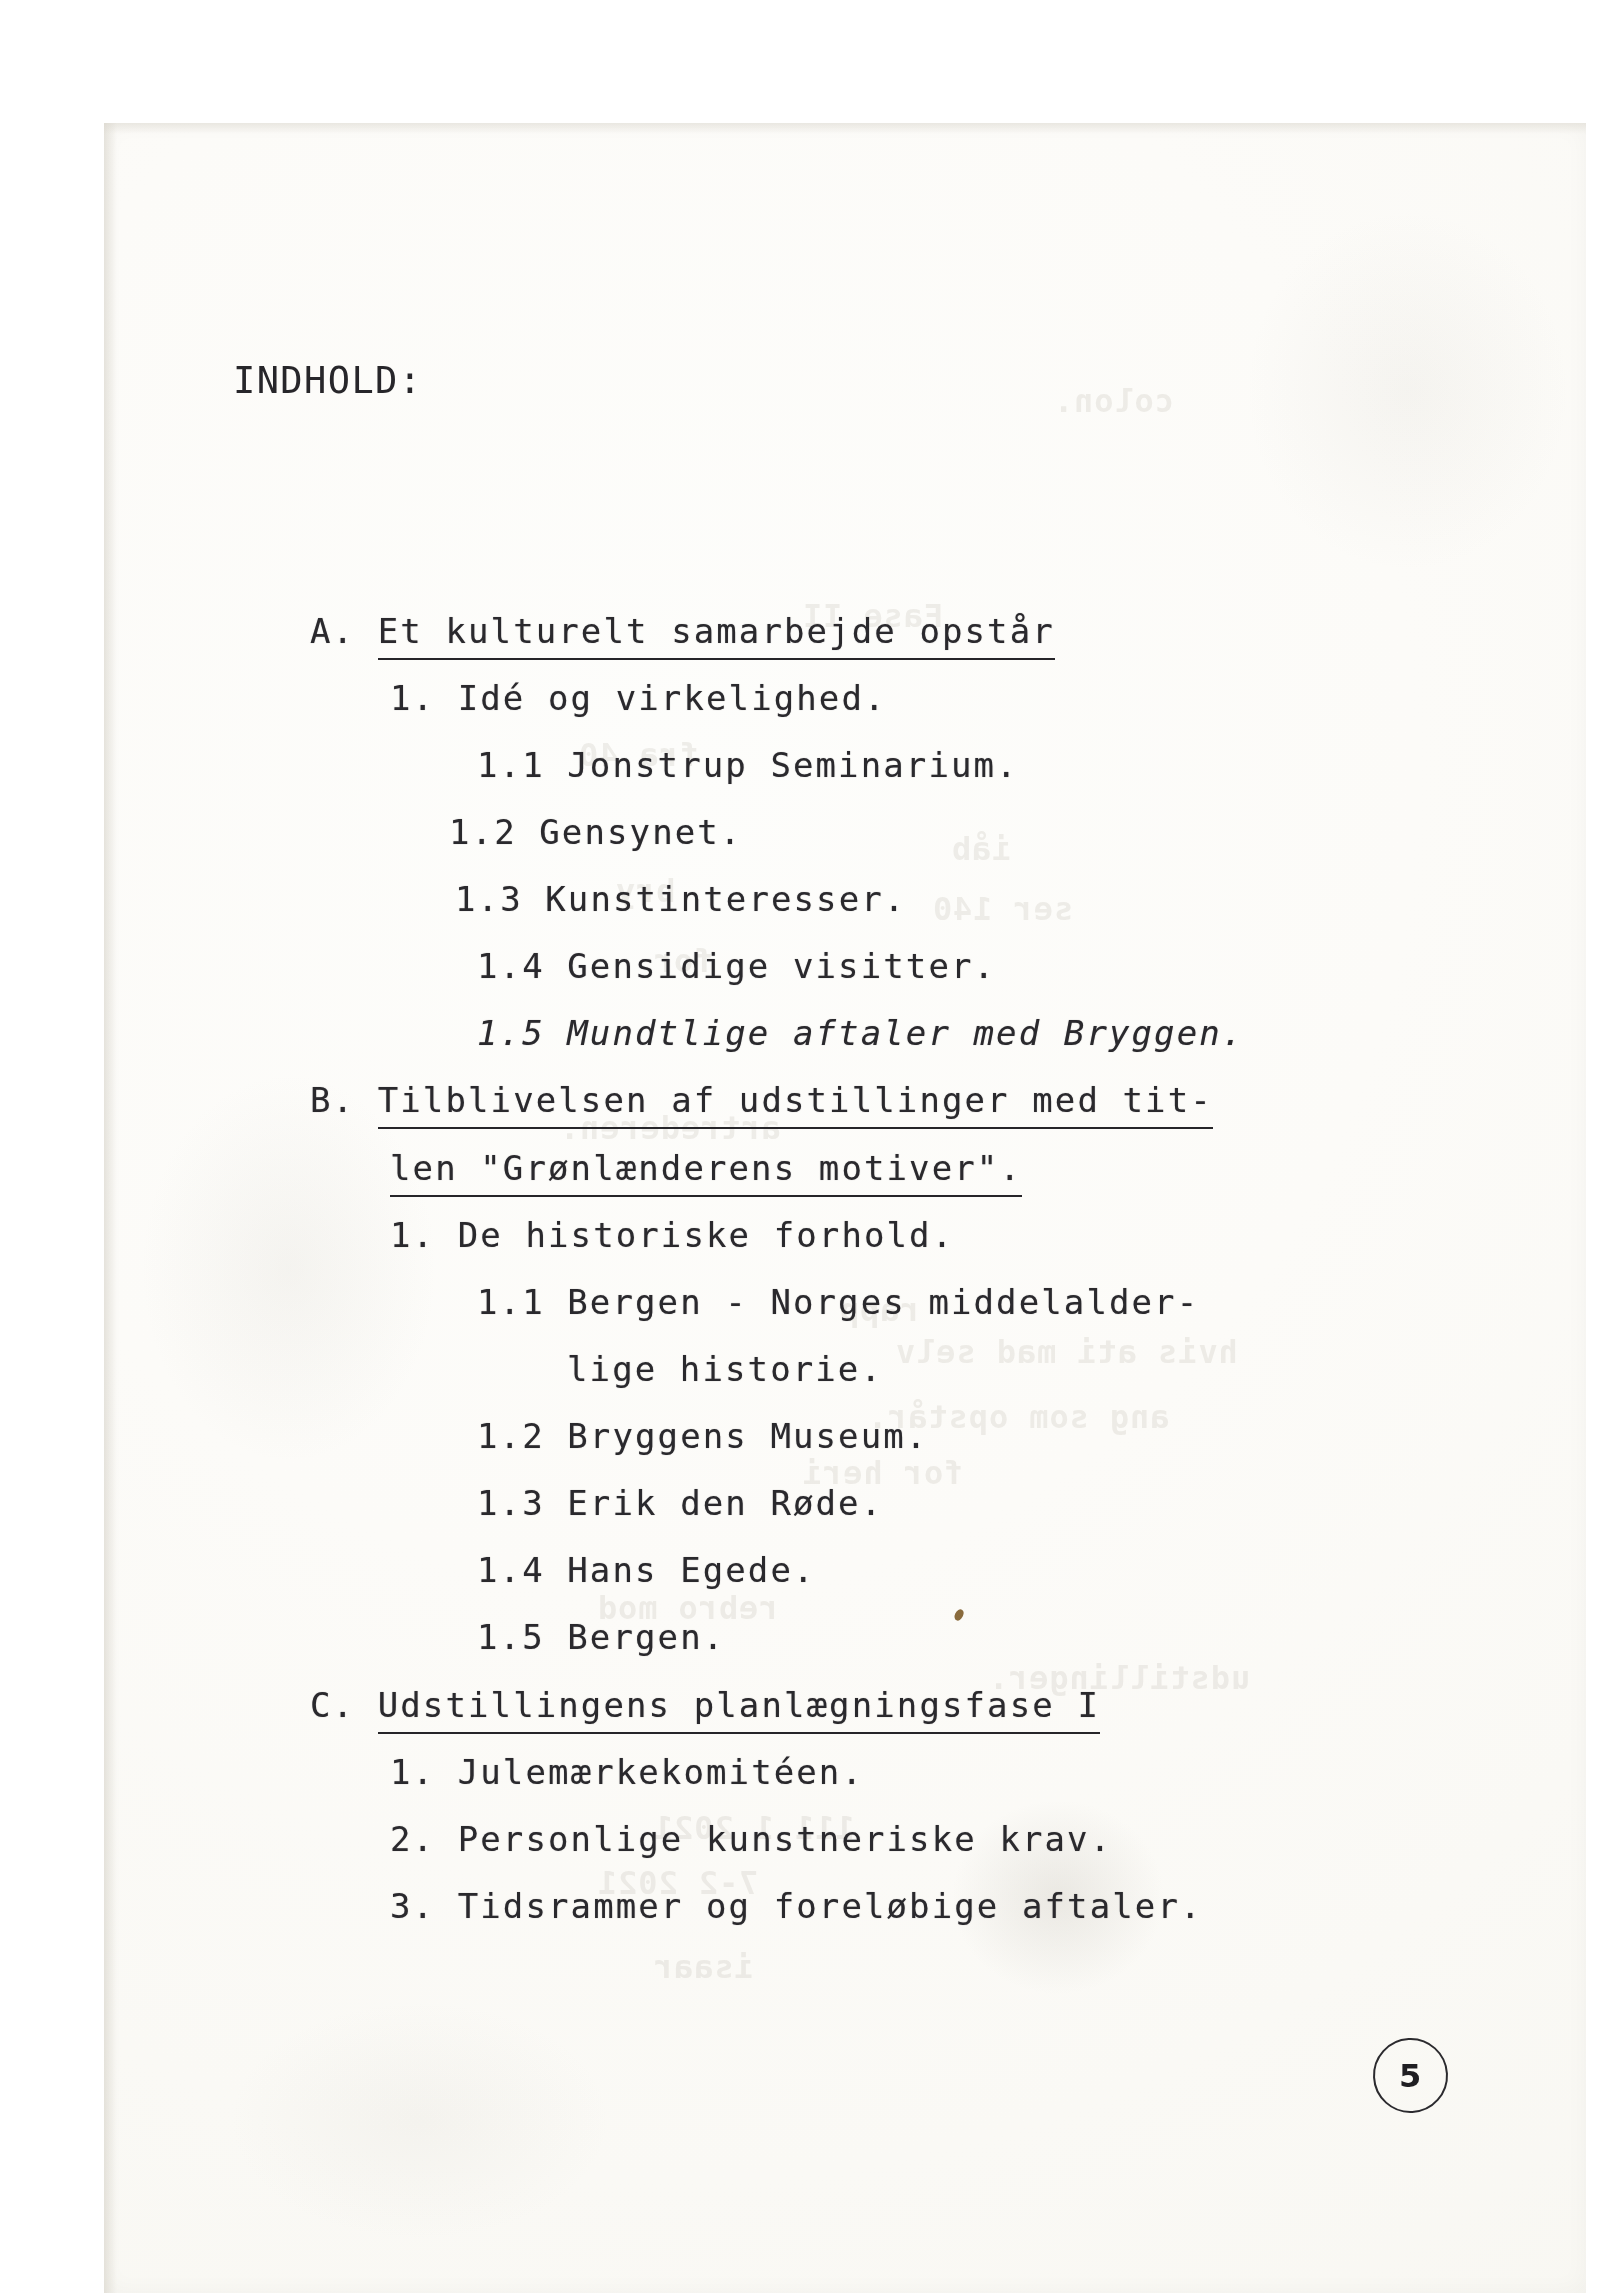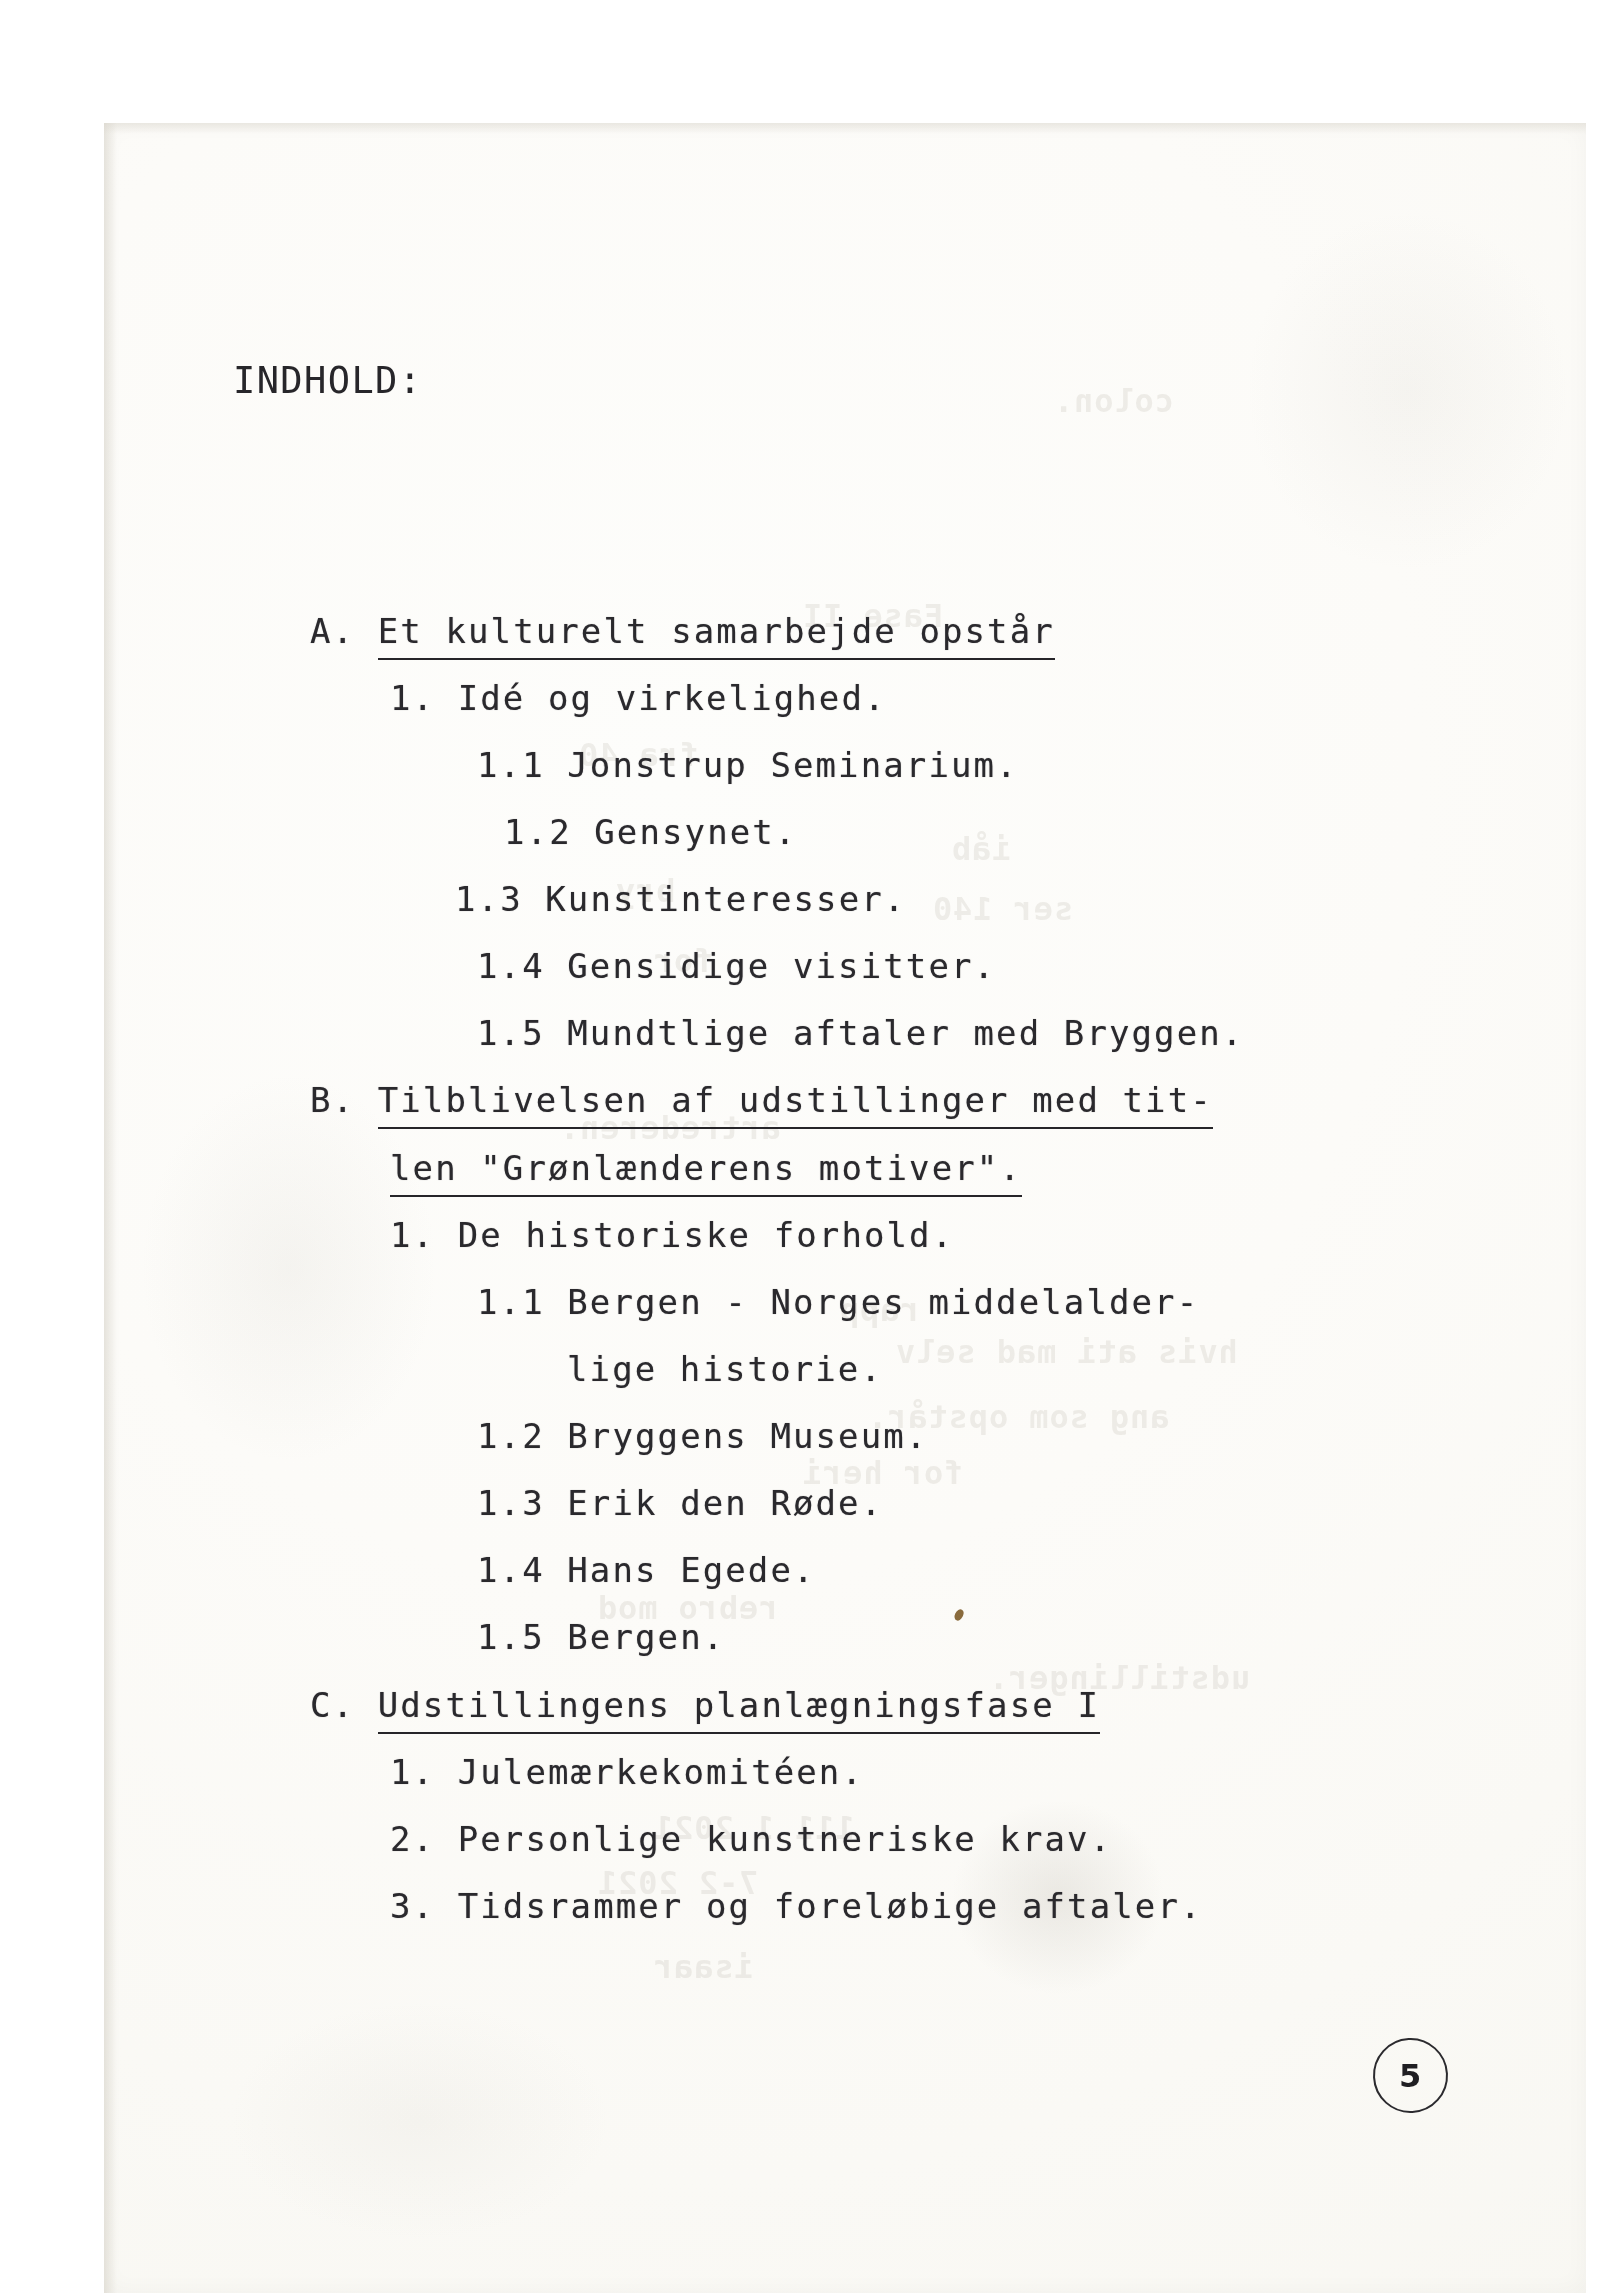--- a/index.html
+++ b/index.html
@@ -175,24 +175,24 @@
       <div class="bleed" style="left: 653px; top: 1948px;">isaar</div>
     </div>
 
   <div class="doc-title">INDHOLD:</div>
 
 
   <div class="toc" id="toc">
       <div class="line" style="left: 310px; top: 611px;"><span>A. </span><span class="u">Et kulturelt samarbejde opstår</span></div>
       <div class="line" style="left: 390px; top: 678px;"><span>1. </span><span>Idé og virkelighed.</span></div>
       <div class="line" style="left: 477px; top: 745px;"><span>1.1 </span><span>Jonstrup Seminarium.</span></div>
-      <div class="line" style="left: 504px; top: 812px; text-align: right;"><span>1.2 </span><span>Gensynet.</span></div>
+      <div class="line" style="left: 449px; top: 812px; text-align: right;"><span>1.2 </span><span>Gensynet.</span></div>
       <div class="line" style="left: 455px; top: 879px;"><span>1.3 </span><span>Kunstinteresser.</span></div>
       <div class="line" style="left: 477px; top: 946px;"><span>1.4 </span><span>Gensidige visitter.</span></div>
-      <div class="line" style="left: 477px; top: 1013px;"><span>1.5 </span><span>Mundtlige aftaler med Bryggen.</span></div>
+      <div class="line" style="left: 477px; top: 1013px; font-style: italic;"><span>1.5 </span><span>Mundtlige aftaler med Bryggen.</span></div>
       <div class="line" style="left: 310px; top: 1080px;"><span>B. </span><span class="u">Tilblivelsen af udstillinger med tit-</span></div>
       <div class="line" style="left: 390px; top: 1148px;"><span class="u">len "Grønlænderens motiver".</span></div>
       <div class="line" style="left: 390px; top: 1215px;"><span>1. </span><span>De historiske forhold.</span></div>
       <div class="line" style="left: 477px; top: 1282px;"><span>1.1 </span><span>Bergen - Norges middelalder-</span></div>
       <div class="line" style="left: 567px; top: 1349px;"><span>lige historie.</span></div>
       <div class="line" style="left: 477px; top: 1416px;"><span>1.2 </span><span>Bryggens Museum.</span></div>
       <div class="line" style="left: 477px; top: 1483px;"><span>1.3 </span><span>Erik den Røde.</span></div>
       <div class="line" style="left: 477px; top: 1550px; text-align: right;"><span>1.4 </span><span>Hans Egede.</span></div>
       <div class="line" style="left: 477px; top: 1617px;"><span>1.5 </span><span>Bergen.</span></div>
       <div class="line" style="left: 310px; top: 1685px;"><span>C. </span><span class="u">Udstillingens planlægningsfase I</span></div>

